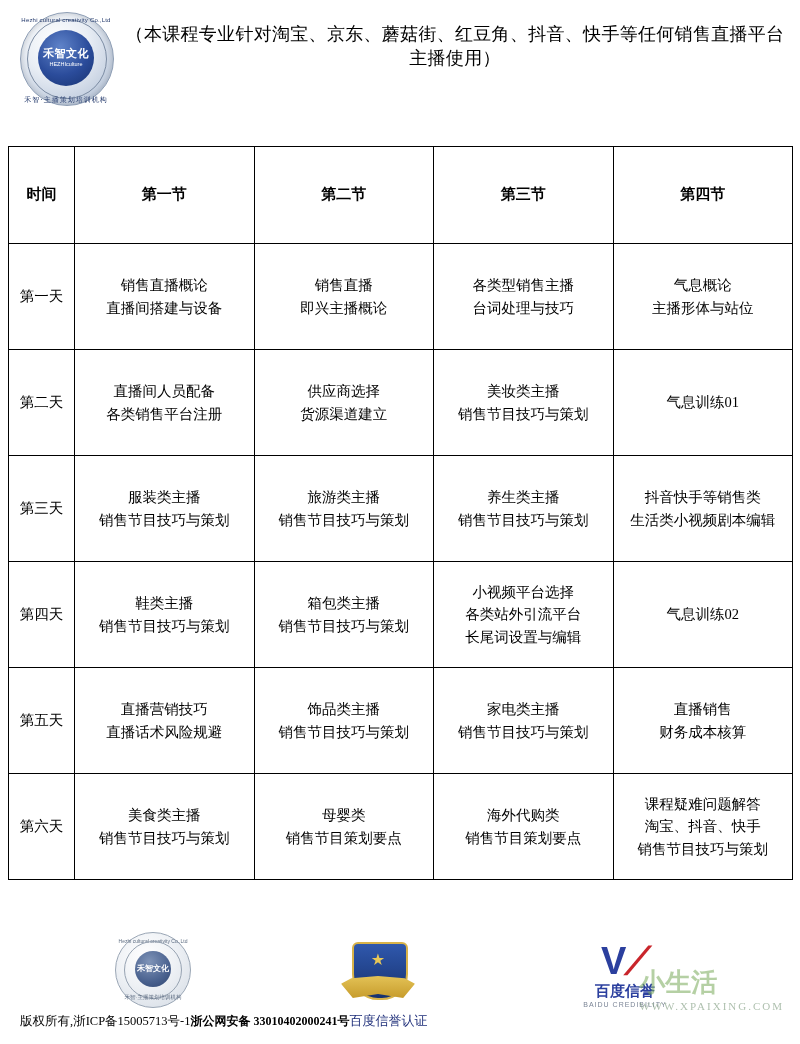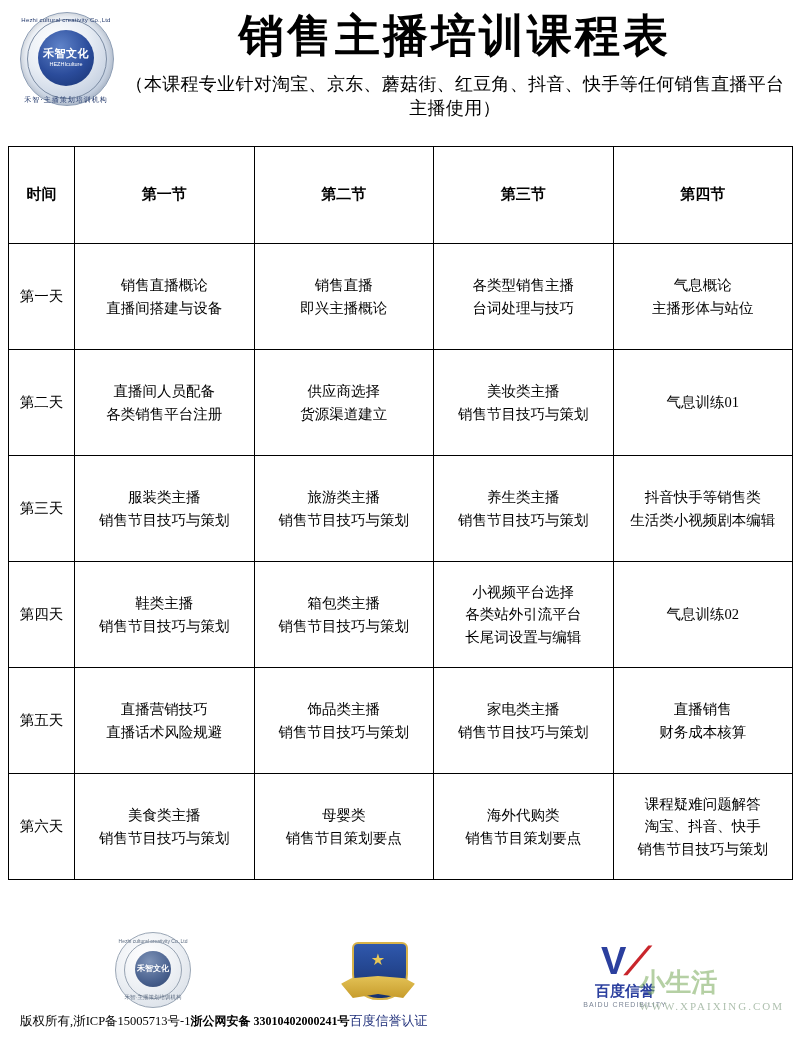--- a/index.html
+++ b/index.html
@@ -271,21 +271,20 @@
     <div class="logo-ring"></div>
     <div class="logo-arc-top">Hezhi cultural creativity Co.,Ltd</div>
     <div class="logo-inner">
       <span class="cn">禾智文化</span>
       <span class="en">HEZHIculture</span>
     </div>
     <div class="logo-arc-bottom">禾智·主播策划培训机构</div>
   </div>
 
   <div class="title-block">
-    <div class="main-title">销售主播培训课程表</div>
     <div class="subtitle">（本课程专业针对淘宝、京东、蘑菇街、红豆角、抖音、快手等任何销售直播平台主播使用）</div>
   </div>
 </div>
 
 <div class="table-wrap">
   <table class="schedule">
     <colgroup>
       <col class="col-time">
       <col class="col-sec">
       <col class="col-sec">

